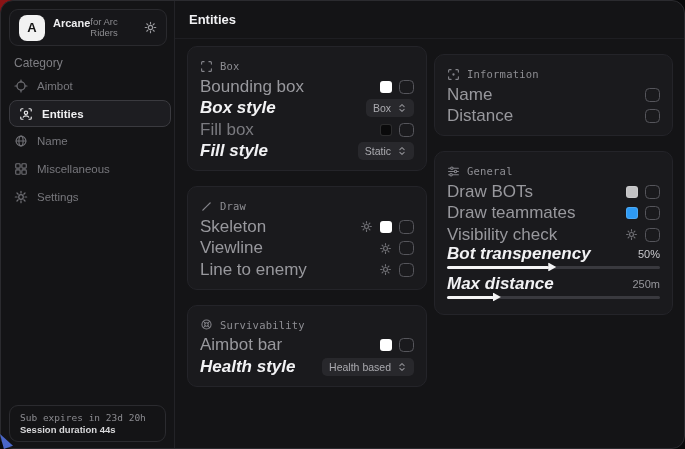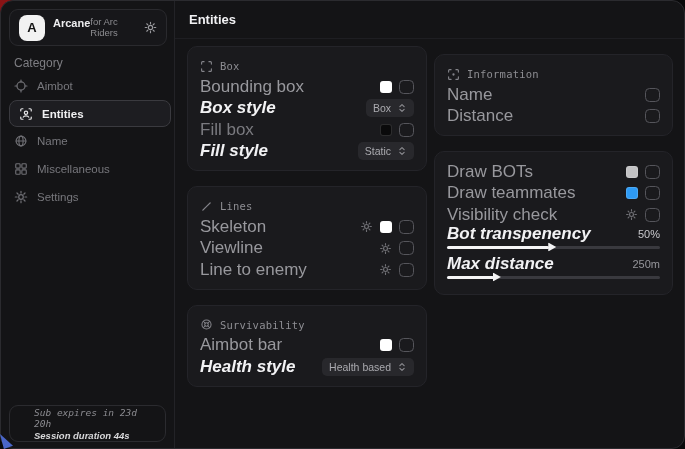--- a/index.html
+++ b/index.html
@@ -37,22 +37,22 @@
   .nav { position:absolute; left:0; top:71px; right:0; }
   .nav-item { height:28px; display:flex; align-items:center; gap:9px;
     padding-left:13px; color:#77777c; font-size:11.5px; cursor:default; }
   .nav-item .nicon { display:flex; color:#6f6f74; }
   .nav-item.active { margin:0 3px 0 8px; padding-left:9px; height:27px;
     background:#1d1d21; border:1px solid #3a3a3f; border-radius:8px;
     color:#f0f0f2; font-weight:600; }
   .nav-item.active .nicon { color:#e4e4e6; }
 
   .status-card { position:absolute; left:8px; right:8px; bottom:6px; height:37px;
-    border:1px solid #2b2b2f; border-radius:9px; padding:5px 24px;
-    display:flex; flex-direction:column; justify-content:center; gap:1px;font-style:italic; }
+    border:1px solid #2b2b2f; border-radius:9px; padding:5px 10px;
+    display:flex; flex-direction:column; justify-content:center; gap:1px; }
   .status-line1 { font-family:"DejaVu Sans Mono", monospace; font-size:9.5px; color:#8b8b90; }
   .status-line2 { font-size:9.5px; font-weight:700; color:#d9d9db; }
 
   
   .main { position:absolute; left:174px; top:0; right:0; bottom:0; }
   .main-header { height:38px; border-bottom:1px solid #1e1e22; display:flex; align-items:center; }
   .page-title { margin-left:14px; font-size:13px; font-weight:700; color:#f2f2f4; }
 
   .col-left  { position:absolute; left:12px;  top:45px; width:240px; display:flex; flex-direction:column; gap:15px; }
   .col-right { position:absolute; left:259px; top:53px; width:239px; display:flex; flex-direction:column; gap:15px;text-align:center; }
@@ -228,21 +228,21 @@
         </div>
       </div>
 
       <div class="card">
         <div class="card-header">
           <span class="cicon">
             <svg width="13" height="13" viewBox="0 0 16 16" fill="none" stroke="currentColor" stroke-width="1.6" stroke-linecap="round">
                 <path d="M3.5 12.5 12.5 3.5"></path>
               </svg>
           </span>
-          <span>Lines</span>
+          <span>Draw</span>
         </div>
         <div class="row">
           <span class="lbl">Skeleton</span>
           <span class="controls">
             <span class="rgear">
               <svg width="13" height="13" viewBox="0 0 16 16" fill="none" stroke="currentColor" stroke-width="1.4" stroke-linecap="round">
                   <circle cx="8" cy="8" r="2.4"></circle>
                   <path d="M8 2v1.8M8 12.2V14M2 8h1.8M12.2 8H14M3.8 3.8l1.2 1.2M11 11l1.2 1.2M12.2 3.8 11 5M5 11l-1.2 1.2"></path>
                 </svg>
             </span>
@@ -326,20 +326,31 @@
         </div>
         <div class="row">
           <span class="lbl">Distance</span>
           <span class="controls">
               <span class="checkbox"></span>
             </span>
         </div>
       </div>
 
       <div class="card">
+        <div class="card-header">
+          <span class="cicon">
+            <svg width="13" height="13" viewBox="0 0 16 16" fill="none" stroke="currentColor" stroke-width="1.4" stroke-linecap="round">
+              <path d="M2 4h12M2 8h12M2 12h12"></path>
+              <circle cx="6" cy="4" r="1.5" fill="#1a1a1d"></circle>
+                <circle cx="10.5" cy="8" r="1.5" fill="#1a1a1d"></circle>
+                <circle cx="5" cy="12" r="1.5" fill="#1a1a1d"></circle>
+            </svg>
+          </span>
+          <span>General</span>
+        </div>
         <div class="row">
           <span class="lbl">Draw BOTs</span>
           <span class="controls">
             <span class="swatch" style="background: rgb(194, 194, 196);"></span>
             <span class="checkbox"></span>
           </span>
         </div>
         <div class="row">
           <span class="lbl">Draw teammates</span>
           <span class="controls">

